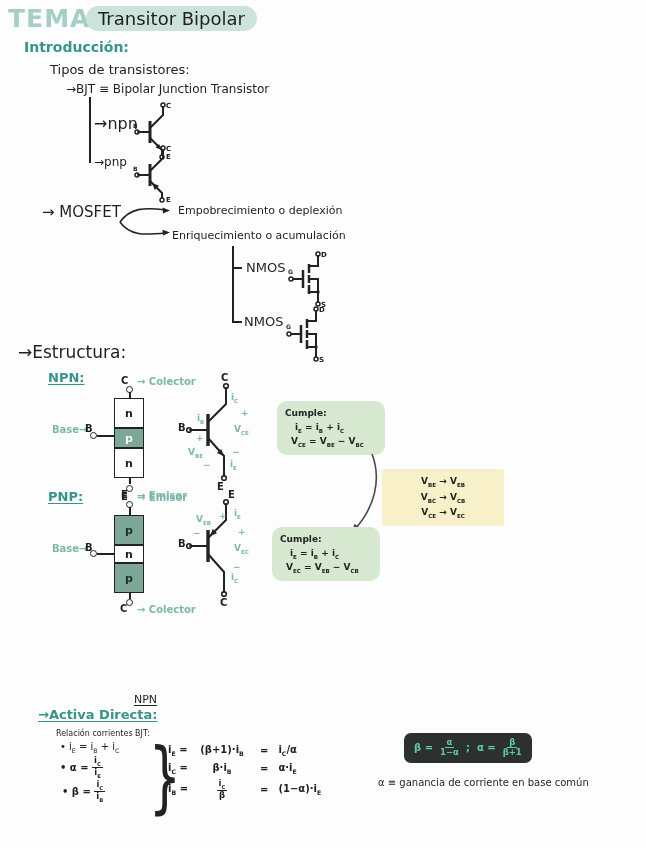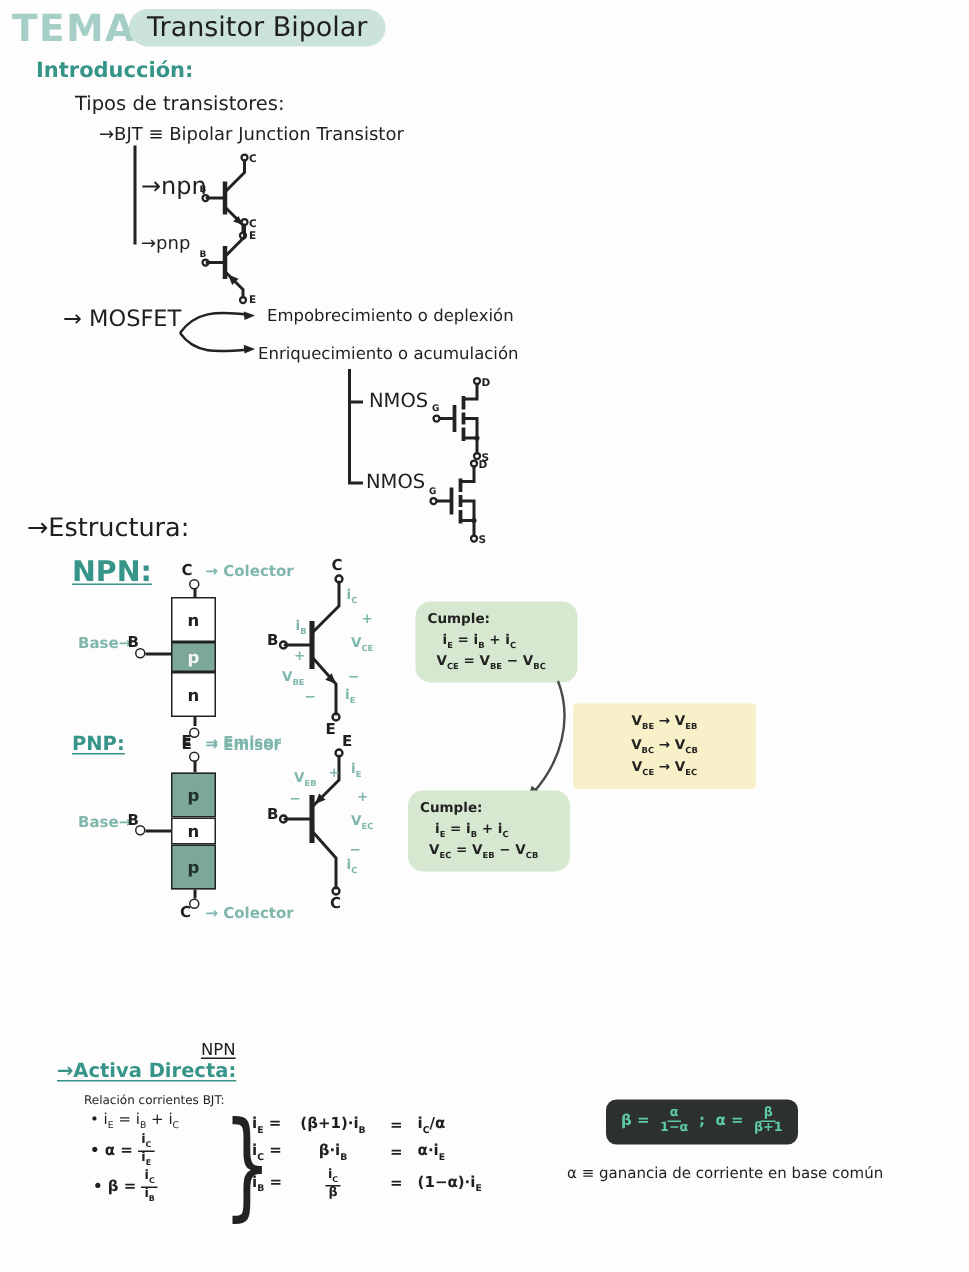--- a/index.html
+++ b/index.html
@@ -115,21 +115,21 @@
     <circle cx="30" cy="6" r="2" fill="none" stroke="#222" stroke-width="1.5"></circle>
     <circle cx="30" cy="56" r="2" fill="none" stroke="#222" stroke-width="1.5"></circle>
     <circle cx="30" cy="44" r="1.7" fill="#222"></circle>
     <text x="33" y="9" font-size="7">D</text>
     <text x="33" y="59" font-size="7">S</text>
     <text x="0" y="26" font-size="6">G</text>
   </svg>
 
   <span class="abs b" style="left:18px;top:342px;font-size:17px">→Estructura:</span>
 
-  <span class="abs teal ul" style="left:48px;top:370px;font-size:19px">NPN:</span>
+  <span class="abs teal ul" style="left:48px;top:370px;font-size:13px">NPN:</span>
 
   <span class="tlab" style="left:121px;top:375px">C</span>
   <span class="ann" style="left:137px;top:376px;font-size:10px">→ Colector</span>
   <div class="term" style="left:126px;top:386px"></div>
   <div class="wire" style="left:129px;top:392px;width:1.5px;height:6px"></div>
   <div class="block" style="left:114px;top:398px;width:30px;height:30px">n</div>
   <div class="block fill" style="left:114px;top:428px;width:30px;height:20px">p</div>
   <div class="block" style="left:114px;top:448px;width:30px;height:30px">n</div>
   <span class="ann" style="left:52px;top:424px;font-size:10px">Base→</span>
   <span class="tlab" style="left:85px;top:423px">B</span>

